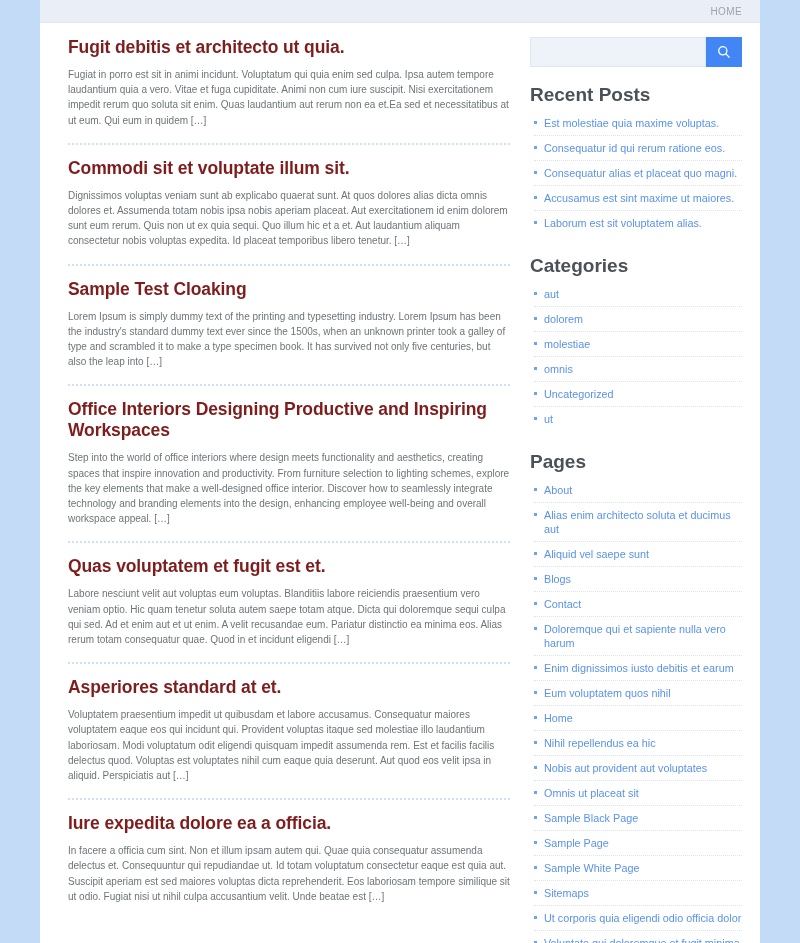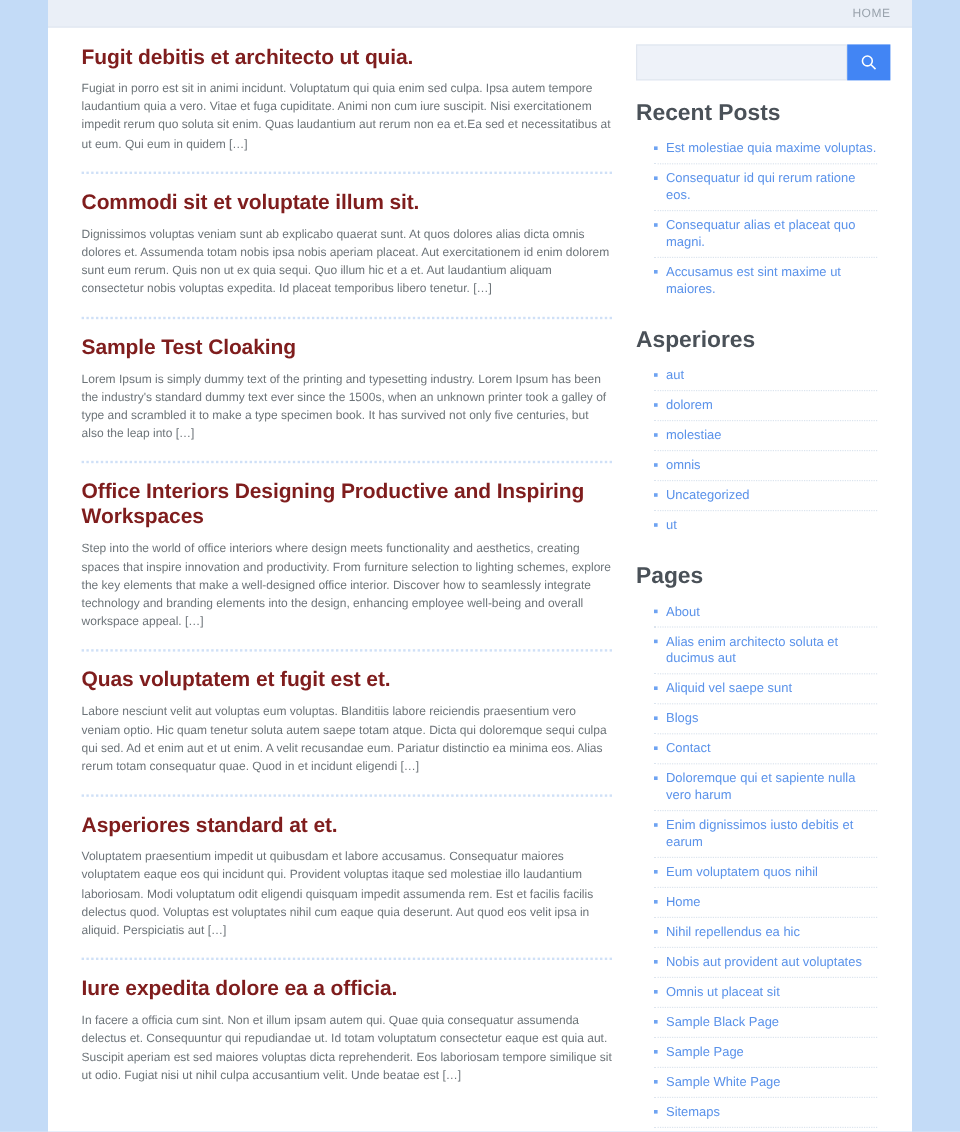--- a/index.html
+++ b/index.html
@@ -91,21 +91,21 @@
     display: flex; align-items: center; justify-content: center;
     cursor: pointer;
   }
   .side h3 {
     margin: 0 0 10px 0;
     font-size: 19px;
     color: #4a5158;
     font-weight: bold;
   }
   .widget { margin-bottom: 20px; }
-  .wlist { list-style: none; margin: 11px; padding: 0 0 0 4px; }
+  .wlist { list-style: none; margin: 0; padding: 0 0 0 4px; }
   .wlist li {
     position: relative;
     padding: 0 0 5px 10px;
     margin-bottom: 5px;
     border-bottom: 1px dotted #dbe4ee;
     font-size: 10.8px;
     line-height: 14px;
   }
   .wlist li:last-child { border-bottom: none; }
   .wlist li::before {
@@ -181,25 +181,26 @@
           </button>
         </div>
 
         <div class="widget">
           <h3>Recent Posts</h3>
           <ul class="wlist" id="recent-list">
               <li><a href="#">Est molestiae quia maxime voluptas.</a></li>
               <li><a href="#">Consequatur id qui rerum ratione eos.</a></li>
               <li><a href="#">Consequatur alias et placeat quo magni.</a></li>
               <li><a href="#">Accusamus est sint maxime ut maiores.</a></li>
+              <li><a href="#">Laborum est sit voluptatem alias.</a></li>
             </ul>
         </div>
 
         <div class="widget">
-          <h3>Asperiores</h3>
+          <h3>Categories</h3>
           <ul class="wlist" id="cat-list">
               <li><a href="#">aut</a></li>
               <li><a href="#">dolorem</a></li>
               <li><a href="#">molestiae</a></li>
               <li><a href="#">omnis</a></li>
               <li><a href="#">Uncategorized</a></li>
               <li><a href="#">ut</a></li>
             </ul>
         </div>
 

